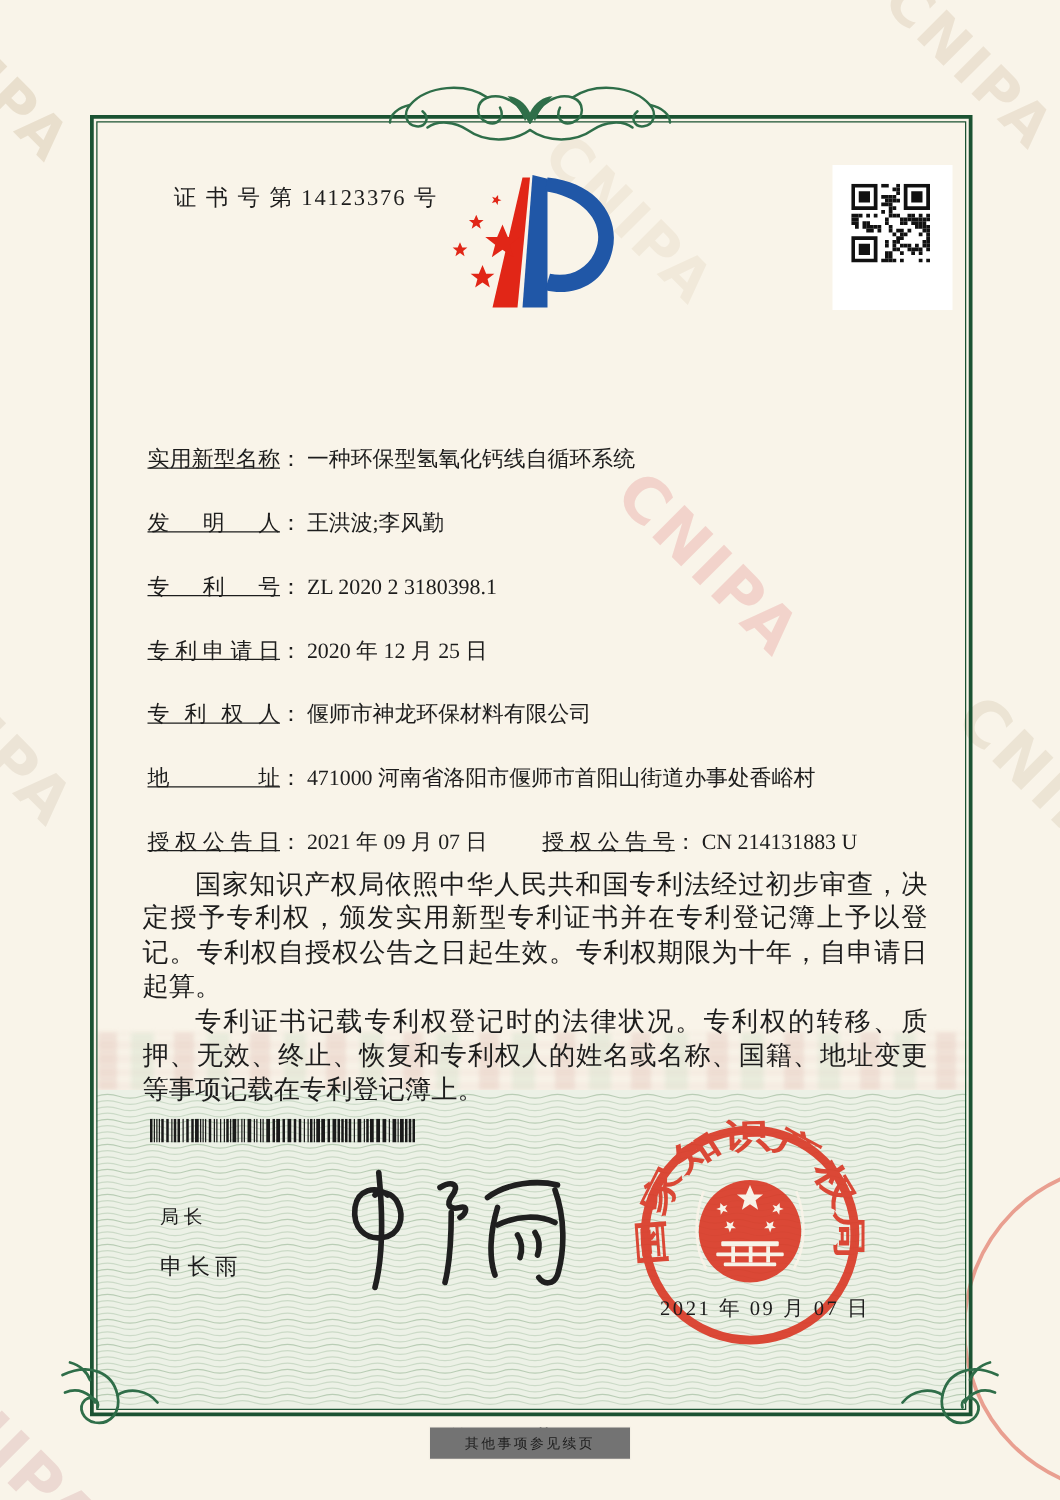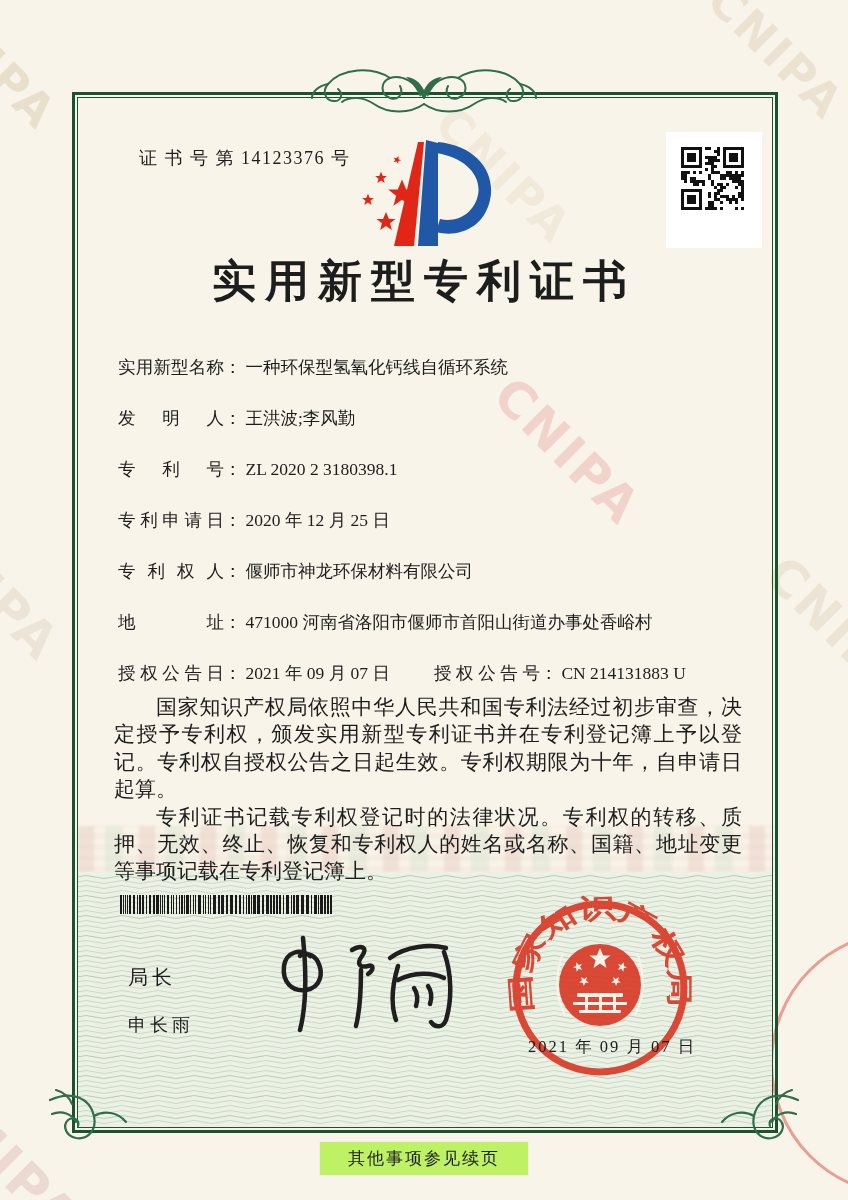--- a/index.html
+++ b/index.html
@@ -43,21 +43,21 @@
     text-align:center; font-size:44px; font-weight:bold; letter-spacing:9px;
   }
   
   .fields{
     position:absolute; left:118px; top:356px; width:630px; z-index:4;
     display:flex; flex-direction:column; gap:29px; font-size:17.5px;
   }
   .frow{display:flex; line-height:22px; white-space:nowrap;}
   .flabel{
     display:inline-block; width:106px;
-    text-align:justify; text-align-last:justify;
+    text-align:justify; text-align-last:justify;text-decoration:underline;
   }
   .fcolon{display:inline-block; margin-right:4px;}
   .fpair2{margin-left:44px; display:flex;}
   
   .body-text{
     position:absolute; left:114px; top:694px; width:628px; z-index:4;
     font-size:21px; line-height:27.4px; text-align:justify;
   }
   .body-text p{margin:0; text-indent:2em;}
   
@@ -68,40 +68,40 @@
         rgba(204,222,198,.34) 27px 45px, rgba(255,255,255,0) 45px 61px),
       repeating-linear-gradient(0deg, rgba(235,214,205,.25) 0 6px, rgba(255,255,255,0) 6px 11px);
     filter:blur(1.5px);
   }
   .guilloche{
     position:absolute; left:77px; top:872px; width:696px; height:256px; z-index:1;
     background:#ecf1e6;
   }
   
   .barcode{position:absolute; left:120px; top:895px; z-index:4;}
-  .director-title{position:absolute; left:128px; top:964px; z-index:4; font-size:20px; letter-spacing:4px;text-align:right;}
-  .director-name{position:absolute; left:128px; top:1001px; z-index:4; font-size:18px; letter-spacing:4px;margin-top:12px;}
+  .director-title{position:absolute; left:128px; top:964px; z-index:4; font-size:15px; letter-spacing:4px;text-align:right;}
+  .director-name{position:absolute; left:128px; top:1001px; z-index:4; font-size:18px; letter-spacing:4px;}
   .signature{position:absolute; left:248px; top:928px; z-index:5;}
   .seal{position:absolute; left:505px; top:893px; z-index:4;}
   .seal-date{
     position:absolute; left:528px; top:1036px; z-index:6;
     font-size:16.5px; letter-spacing:2px; color:#1c1c1c;
   }
   .red-arc{
     position:absolute; left:770px; top:930px; width:260px; height:260px; z-index:1;
     border:3px solid rgba(217,74,56,.5); border-radius:50%;
   }
   
   .page-indicator{
     position:absolute; left:0; top:1099px; width:100%; z-index:4;
     text-align:center; font-size:17px; letter-spacing:1px;margin-top:40px;
   }
   .note-box{
     position:absolute; left:50%; top:1142px; transform:translateX(-50%); z-index:4;
-    background:#bef264; padding:5px 28px; font-size:17px; letter-spacing:2px;
+    background:#737373; padding:5px 28px; font-size:11px; letter-spacing:2px;
     box-shadow:0 0 0 1px rgba(0,0,0,0.02);
   }
 </style>
 </head>
 <body>
 
 <div class="page">
 
   <div class="wm" style="left:-52px; top:-18px; font-size:46px; color:#e9dfcd;">CNIPA</div>
   <div class="wm" style="left:735px; top:-28px; font-size:46px; color:#ece2d2;">CNIPA</div>
@@ -346,21 +346,20 @@
         <rect x="6" y="6" width="9" height="9" fill="#111"></rect>
         <rect x="42" y="0" width="21" height="21" fill="#111"></rect>
         <rect x="45" y="3" width="15" height="15" fill="#fff"></rect>
         <rect x="48" y="6" width="9" height="9" fill="#111"></rect>
         <rect x="0" y="42" width="21" height="21" fill="#111"></rect>
         <rect x="3" y="45" width="15" height="15" fill="#fff"></rect>
         <rect x="6" y="48" width="9" height="9" fill="#111"></rect>
       </svg>
   </div>
 
-  <div class="doc-title">实用新型专利证书</div>
 
   <div class="fields">
     <div class="frow">
       <span class="flabel">实用新型名称</span>
         <span class="fcolon">：</span>
       <span>一种环保型氢氧化钙线自循环系统</span>
     </div>
     <div class="frow">
       <span class="flabel">发明人</span>
         <span class="fcolon">：</span>

